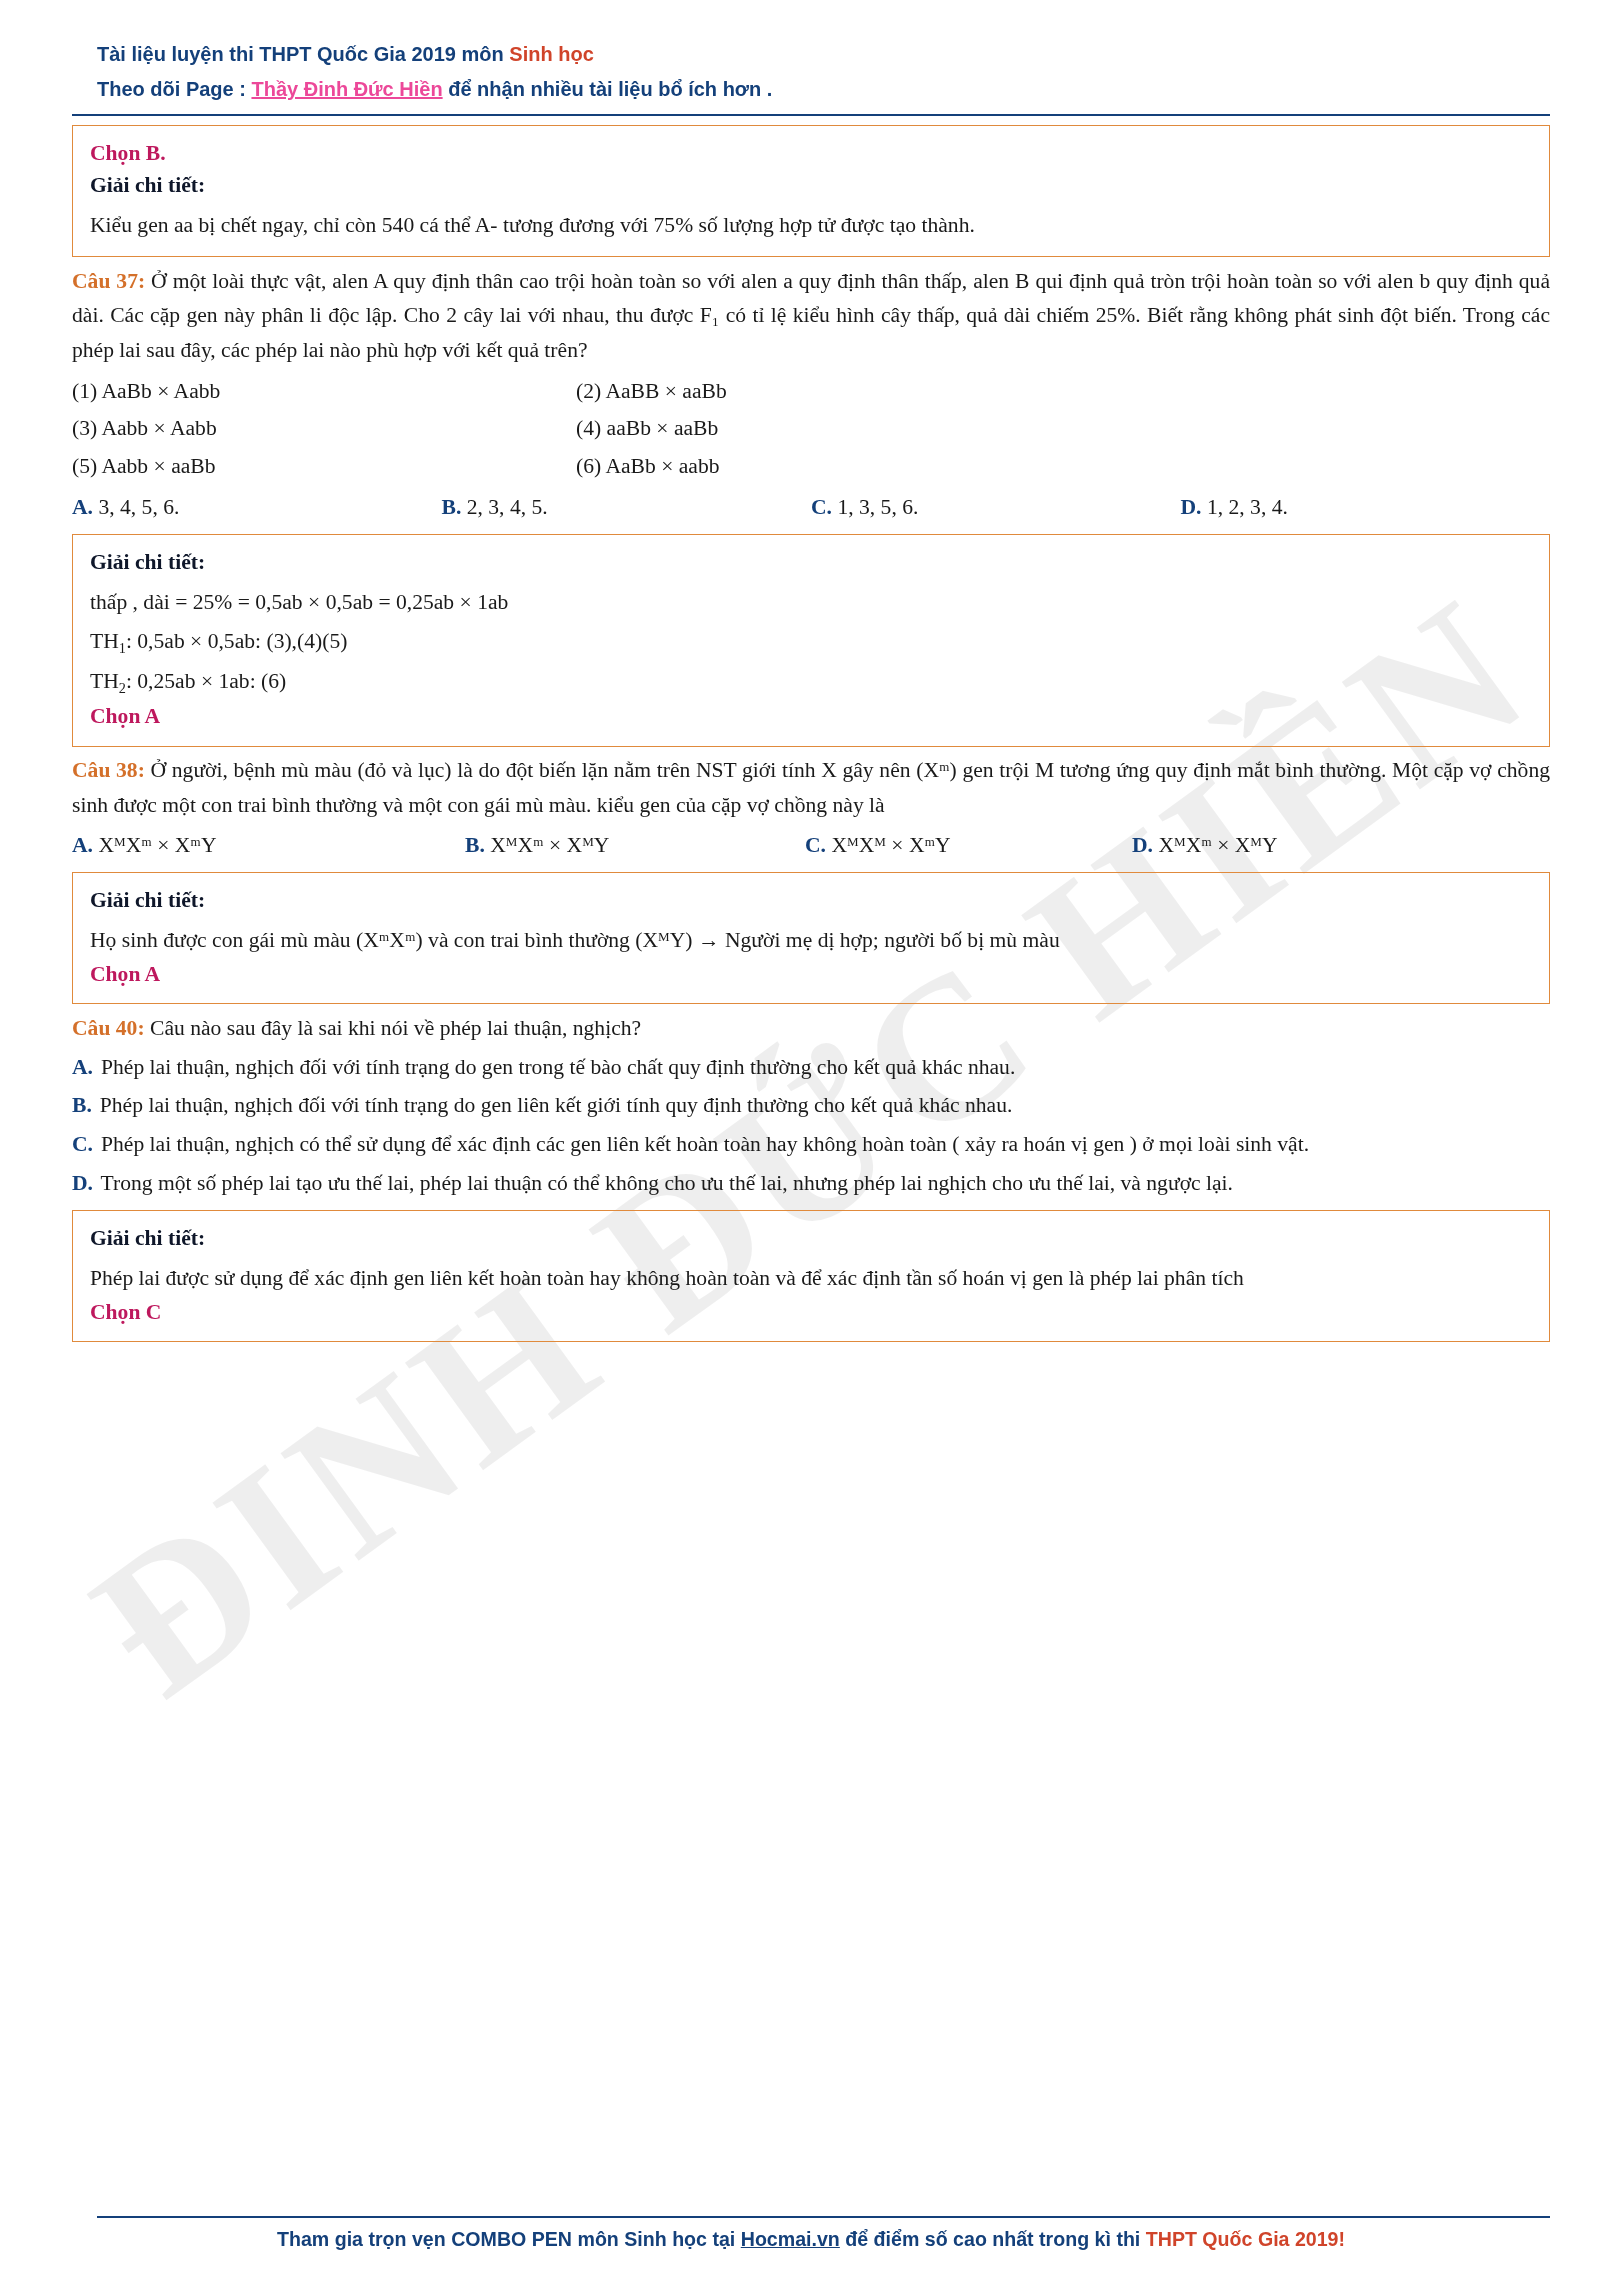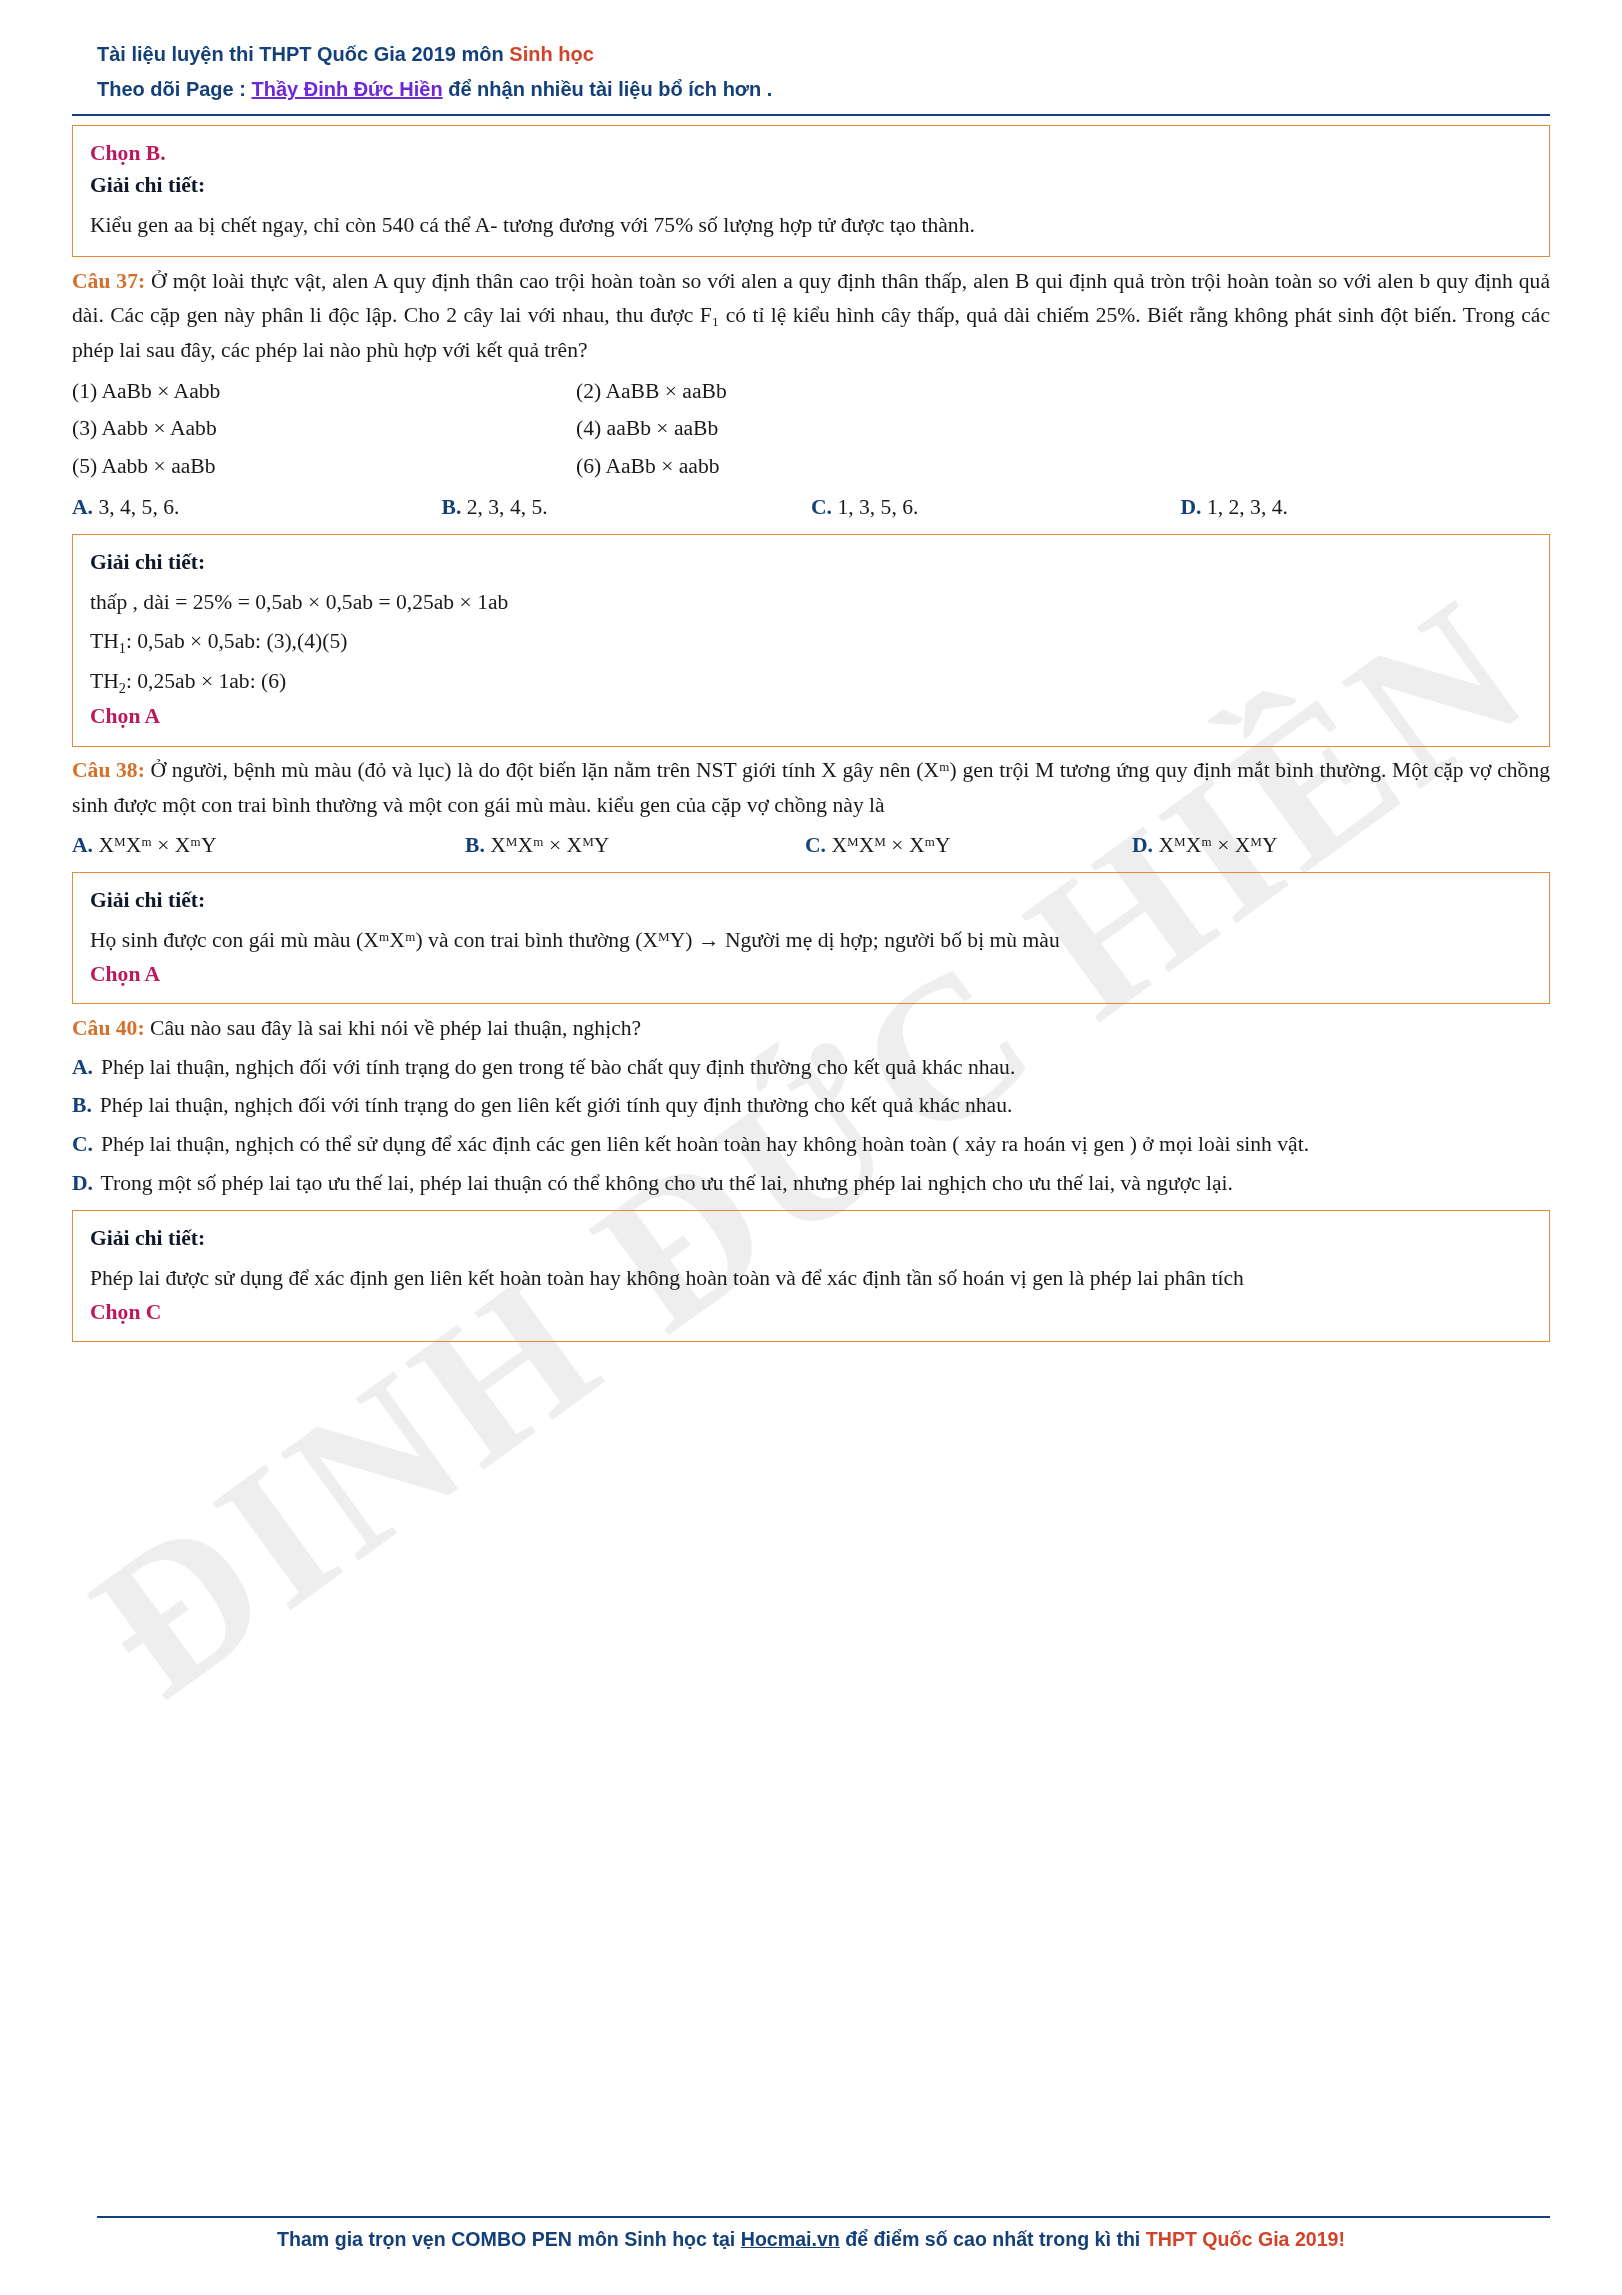--- a/index.html
+++ b/index.html
@@ -47,21 +47,21 @@
     font-weight: bold;
     font-size: 20px;
     line-height: 1.55;
     color: #14407a;
     margin-left: 25px;
   }
   .doc-header .line1 { color: #14407a; }
   .doc-header .subj { color: #d0442a; margin-top: 40px; }
   .doc-header .line2 { margin-top: 3.9px; }
   .doc-header .page-link {
-    color: #6d28d9;
+    color: #ec4899;
     text-decoration: underline;
   }
   .rule-top {
     border-bottom: 2px solid #14407a;
     margin: 9.2px 0 0 0;
   }
 
   
   .solution-box {
     border: 1.3px solid #e08a3c;

